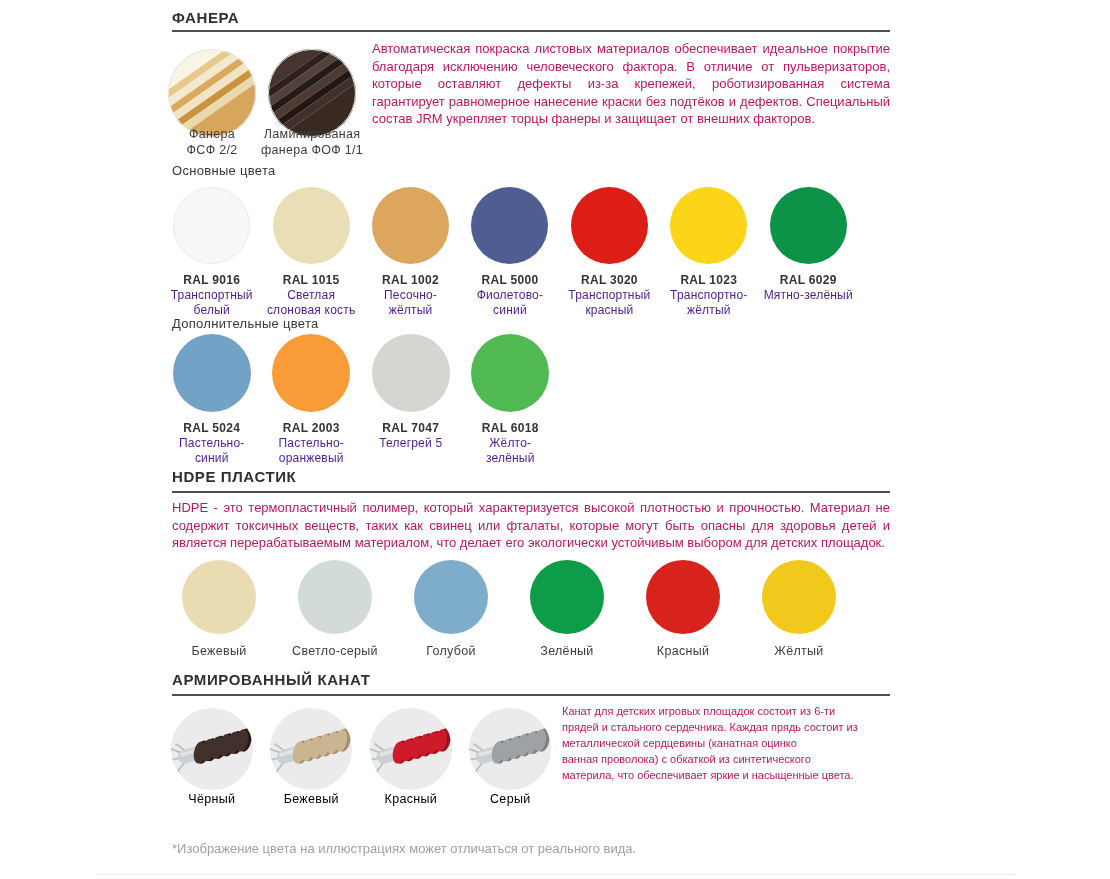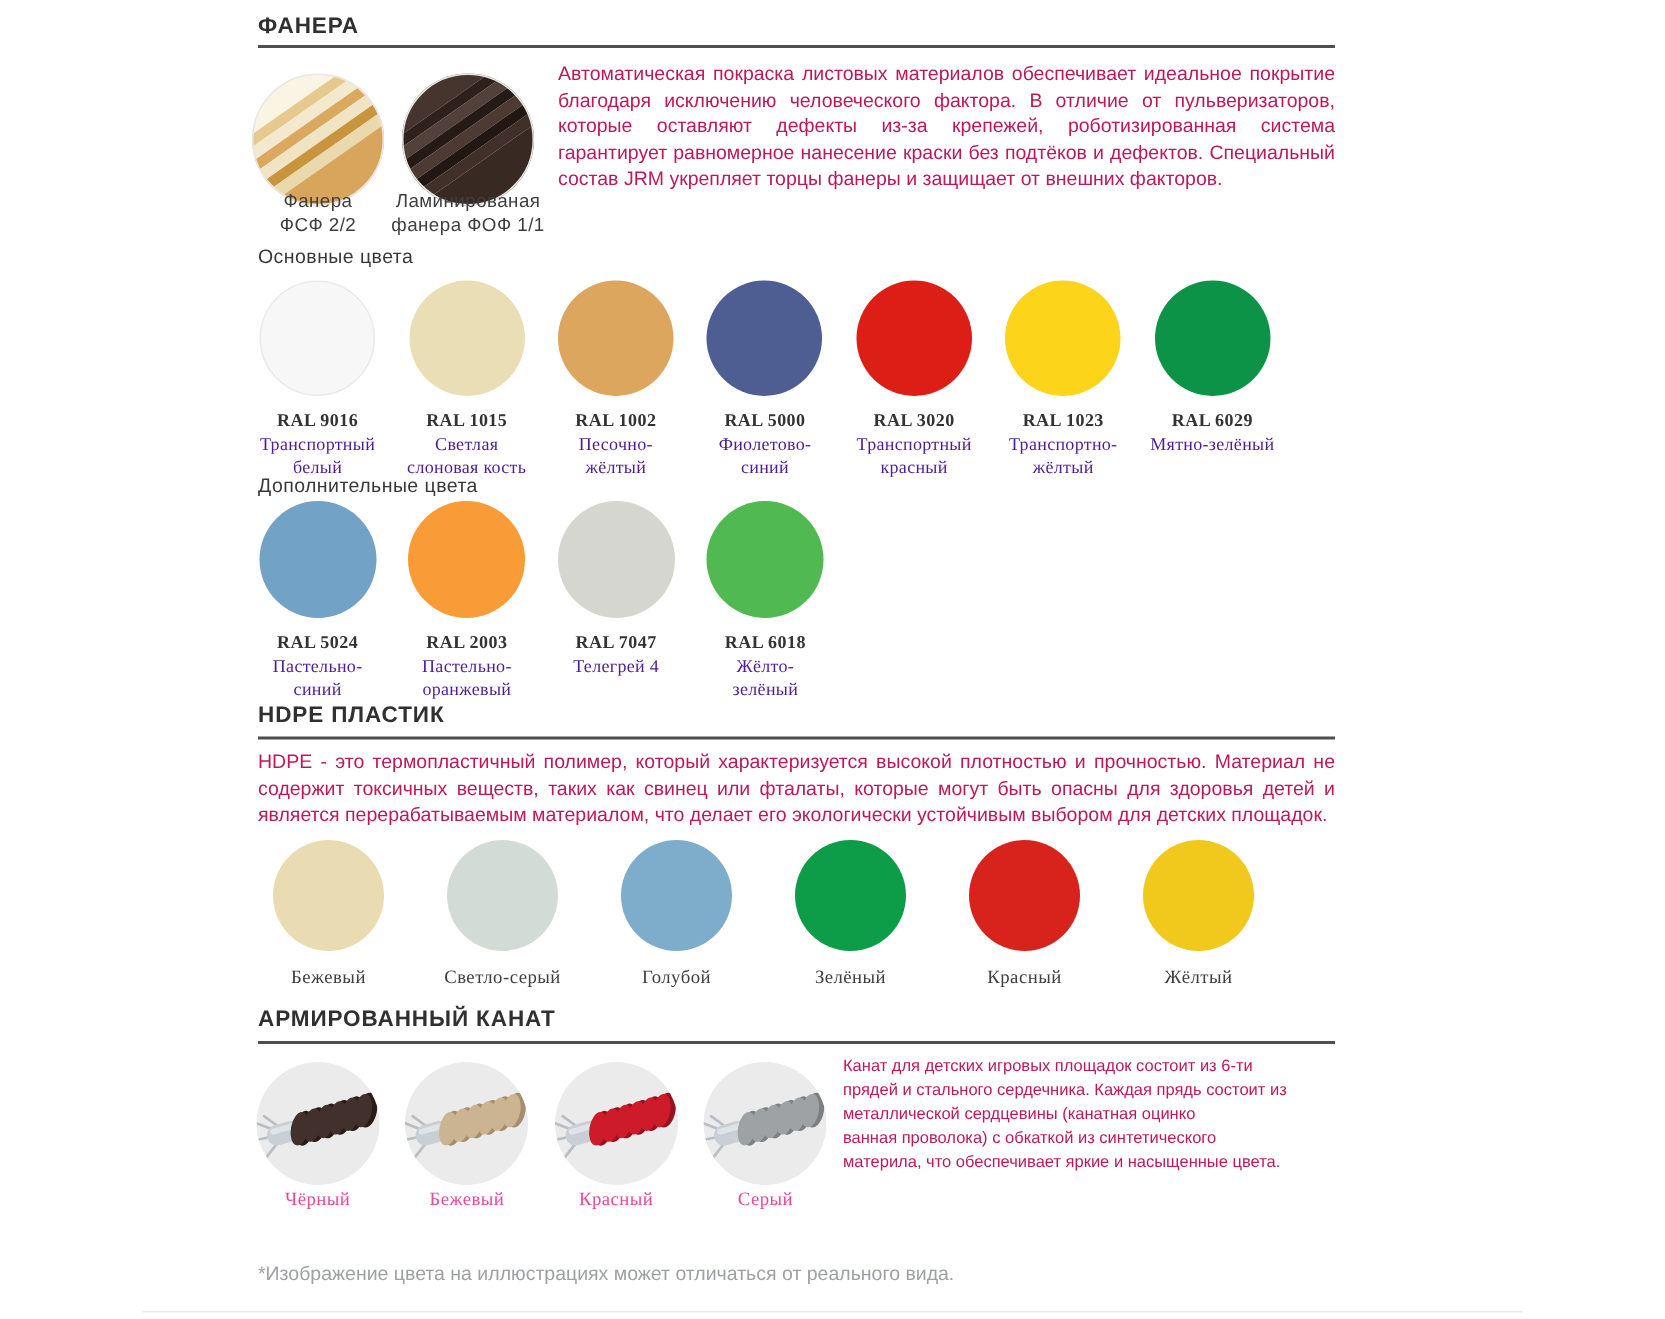--- a/index.html
+++ b/index.html
@@ -9,33 +9,33 @@
 
   .section-title { position:absolute; left:172px; font-size:15px; font-weight:bold; color:#303030; letter-spacing:0.6px; }
   .section-rule { position:absolute; left:172px; width:718px; height:2px; background:#4f4f4f; }
   .subhead { position:absolute; left:172px; font-size:13px; font-weight:normal; color:#383838; letter-spacing:0.3px; }
   .para { position:absolute; font-size:13px; line-height:17.6px; color:#be185d; text-align:justify; }
   .para-pre { white-space:pre-line; text-align:left; }
 
   .fig-circle { position:absolute; width:88px; height:88px; }
   .fig-label { position:absolute; font-size:12.5px; line-height:15.5px; color:#3e3e3e; text-align:center; letter-spacing:0.3px; white-space:pre-line; }
 
-  .swatch-row { position:absolute; display:flex;font-family:Liberation Serif, serif; }
+  .swatch-row { position:absolute; display:flex; }
   .swatch-col { flex:1; display:flex; flex-direction:column; align-items:center; }
   .dot { border-radius:50%; }
   .dot-77 { width:77px; height:77px; }
   .dot-78 { width:78px; height:78px; }
   .dot-74 { width:74px; height:74px; }
   .dot-bordered { border:1px solid #eaeaea; }
   .ral-code { margin-top:9px; font-size:12px; font-weight:bold; color:#333333; letter-spacing:0.3px; }
   .ral-name { margin-top:1px; font-size:12px; line-height:14.5px; color:#4c1d95; text-align:center; letter-spacing:0.2px; white-space:pre-line; }
   .plain-name { margin-top:10px; font-size:12.5px; color:#3e3e3e; letter-spacing:0.3px; }
 
   .rope-svg { width:82px; height:82px; display:block; }
-  .rope-name { margin-top:2px; font-size:12.5px; color:#ec4899; letter-spacing:0.3px; }
+  .rope-name { margin-top:2px; font-size:12.5px; color:#000000; letter-spacing:0.3px; }
 
   .footnote { position:absolute; left:172px; top:841px; font-size:13px; color:#9ea0a3; }
   .bottom-rule { position:absolute; left:95px; top:874px; width:920px; height:1px; background:#eceae7; }
 </style>
 </head>
 <body>
 
 <div class="page">
 
   <div class="section-title" style="top:9px;">ФАНЕРА</div>
@@ -148,21 +148,21 @@
     </div>
     <div class="swatch-col">
       <div class="dot dot-78" style="background-color: rgb(249, 155, 54);"></div>
       <div class="ral-code">RAL 2003</div>
       <div class="ral-name">Пастельно-
 оранжевый</div>
     </div>
     <div class="swatch-col">
       <div class="dot dot-78" style="background-color: rgb(214, 214, 209);"></div>
       <div class="ral-code">RAL 7047</div>
-      <div class="ral-name">Телегрей 4</div>
+      <div class="ral-name">Телегрей 5</div>
     </div>
     <div class="swatch-col">
       <div class="dot dot-78" style="background-color: rgb(80, 185, 81);"></div>
       <div class="ral-code">RAL 6018</div>
       <div class="ral-name">Жёлто-
 зелёный</div>
     </div>
   </div>
 
   <div class="section-title" style="top:468px;">HDPE ПЛАСТИК</div>

